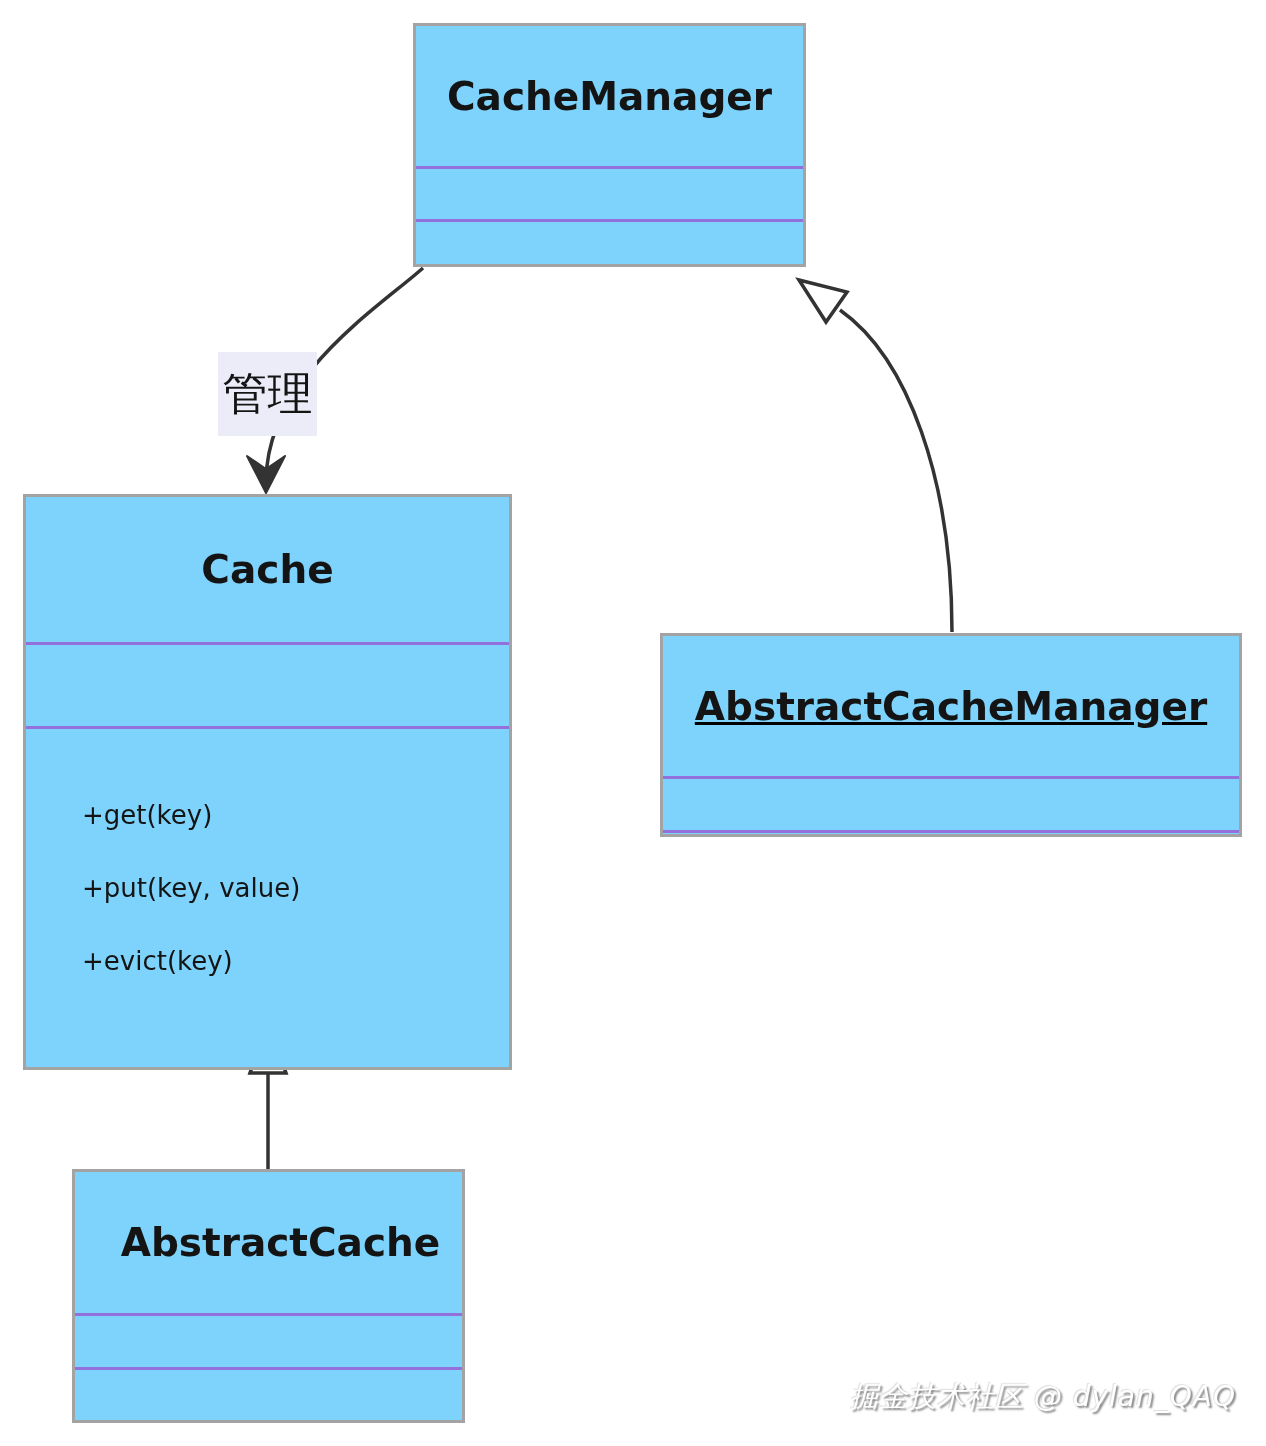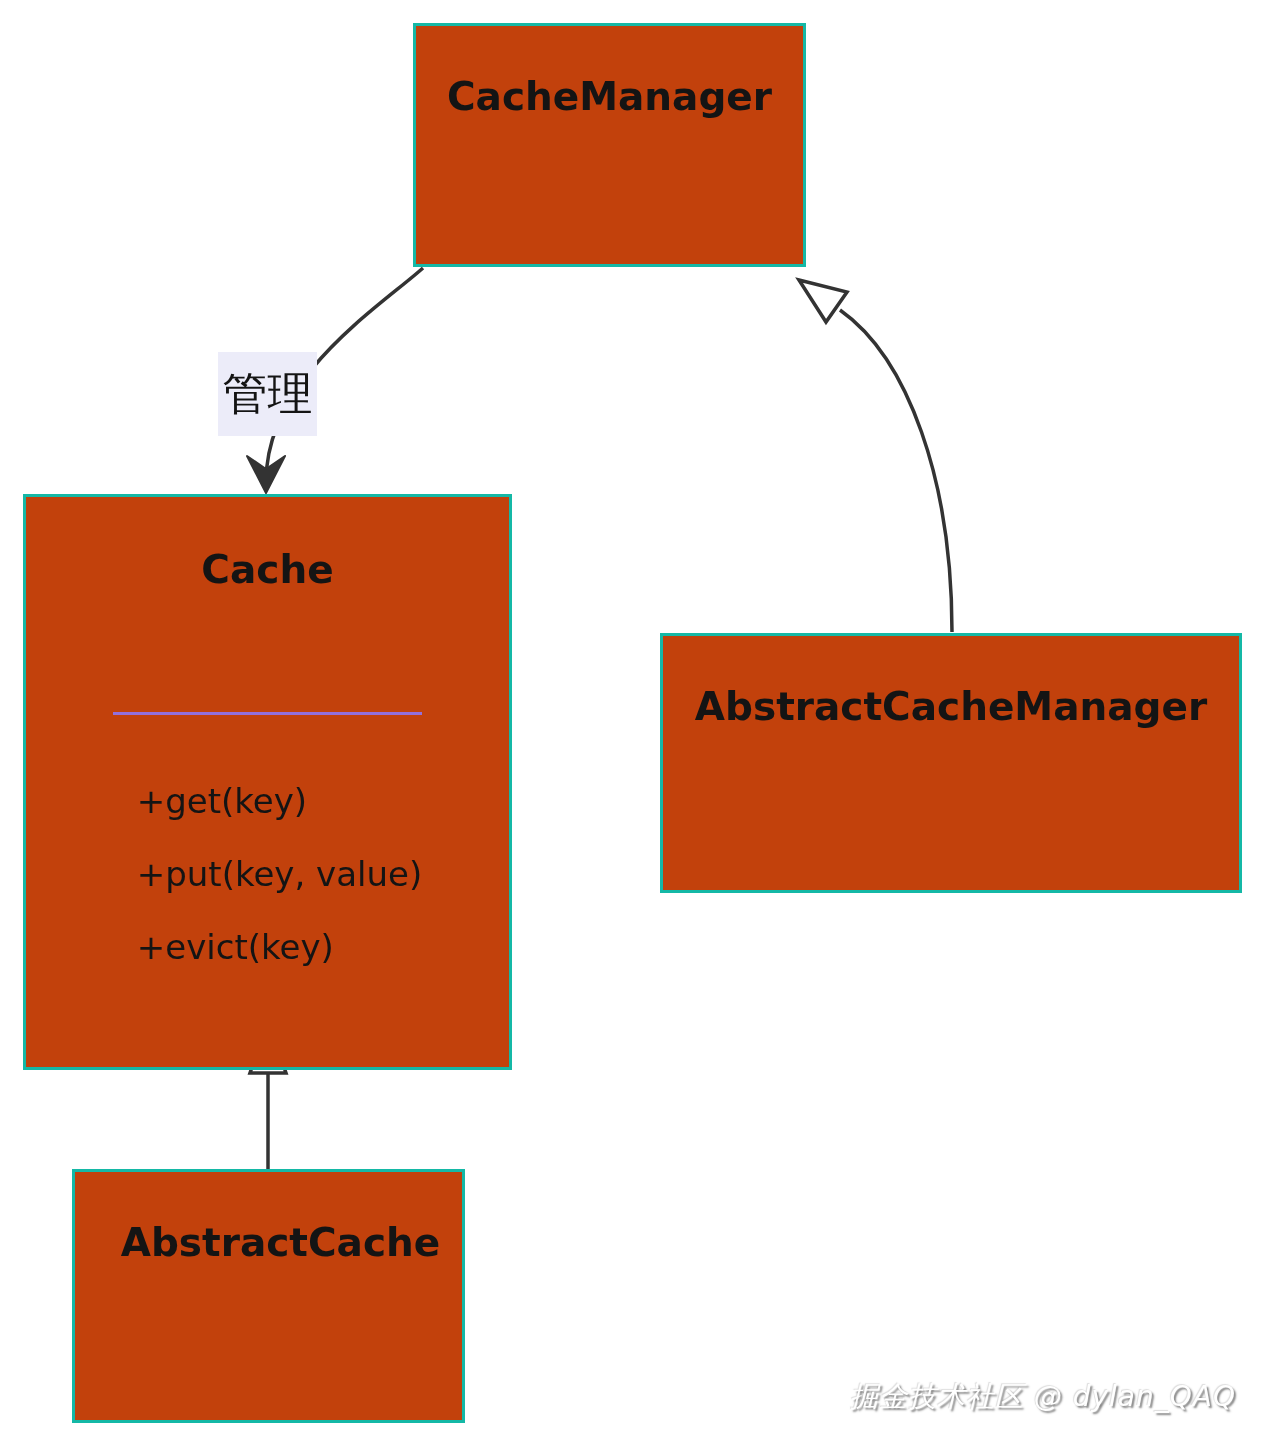--- a/index.html
+++ b/index.html
@@ -34,46 +34,46 @@
     stroke-linejoin: round;
   }
   .arrow-hollow {
     fill: #ffffff;
     stroke: #333333;
     stroke-width: 3.5;
     stroke-linejoin: miter;
   }
   .class-box {
     position: absolute;
-    background: #c2410c;
-    border: 3px solid #14b8a6;
+    background: #7dd3fc;
+    border: 3px solid #a3a3a3;
     box-sizing: border-box;
     display: flex;
     flex-direction: column;
-    align-items: center;
   }
   .box-title {
     display: flex;
     align-items: center;
     justify-content: center;
     font-weight: bold;
     font-size: 39px;
     color: #141414;
     letter-spacing: 0px;
   }
   .compartment {
     border-top: 3px solid #9370DB;
     box-sizing: border-box;
   }
   .compartment.grow { flex: 1; }
   .methods {
-    padding: 50px 0 0 24px;
-    font-size: 34px;
+    padding: 50px 0 0 56px;
+    font-size: 26px;
     line-height: 73px;
     color: #141414;
+    margin-top: 14px;
   }
   .method-line { white-space: nowrap; }
   .edge-label {
     position: absolute;
     left: 218px;
     top: 352px;
     width: 99px;
     height: 84px;
     background: #ECECF9;
     display: flex;
@@ -121,21 +121,21 @@
   <div class="class-box" style="left:23px; top:494px; width:489px; height:576px;">
     <div class="box-title" style="height:145px;">Cache</div>
     <div class="compartment" style="height:70px;"></div>
     <div class="compartment grow methods">
       <div class="method-line">+get(key)</div>
       <div class="method-line">+put(key, value)</div>
       <div class="method-line">+evict(key)</div>
     </div>
   </div>
 
-  <div class="class-box" style="left:660px; top:633px; width:582px; height:260px;">
+  <div class="class-box" style="left:660px; top:633px; width:582px; height:204px;text-decoration:underline;">
     <div class="box-title" style="height:140px;">AbstractCacheManager</div>
     <div class="compartment" style="height:54px;"></div>
     <div class="compartment grow"></div>
   </div>
 
   <div class="class-box" style="left:72px; top:1169px; width:393px; height:254px;">
     <div class="box-title" style="height:141px;margin-left:24px;">AbstractCache</div>
     <div class="compartment" style="height:54px;"></div>
     <div class="compartment grow"></div>
   </div>

